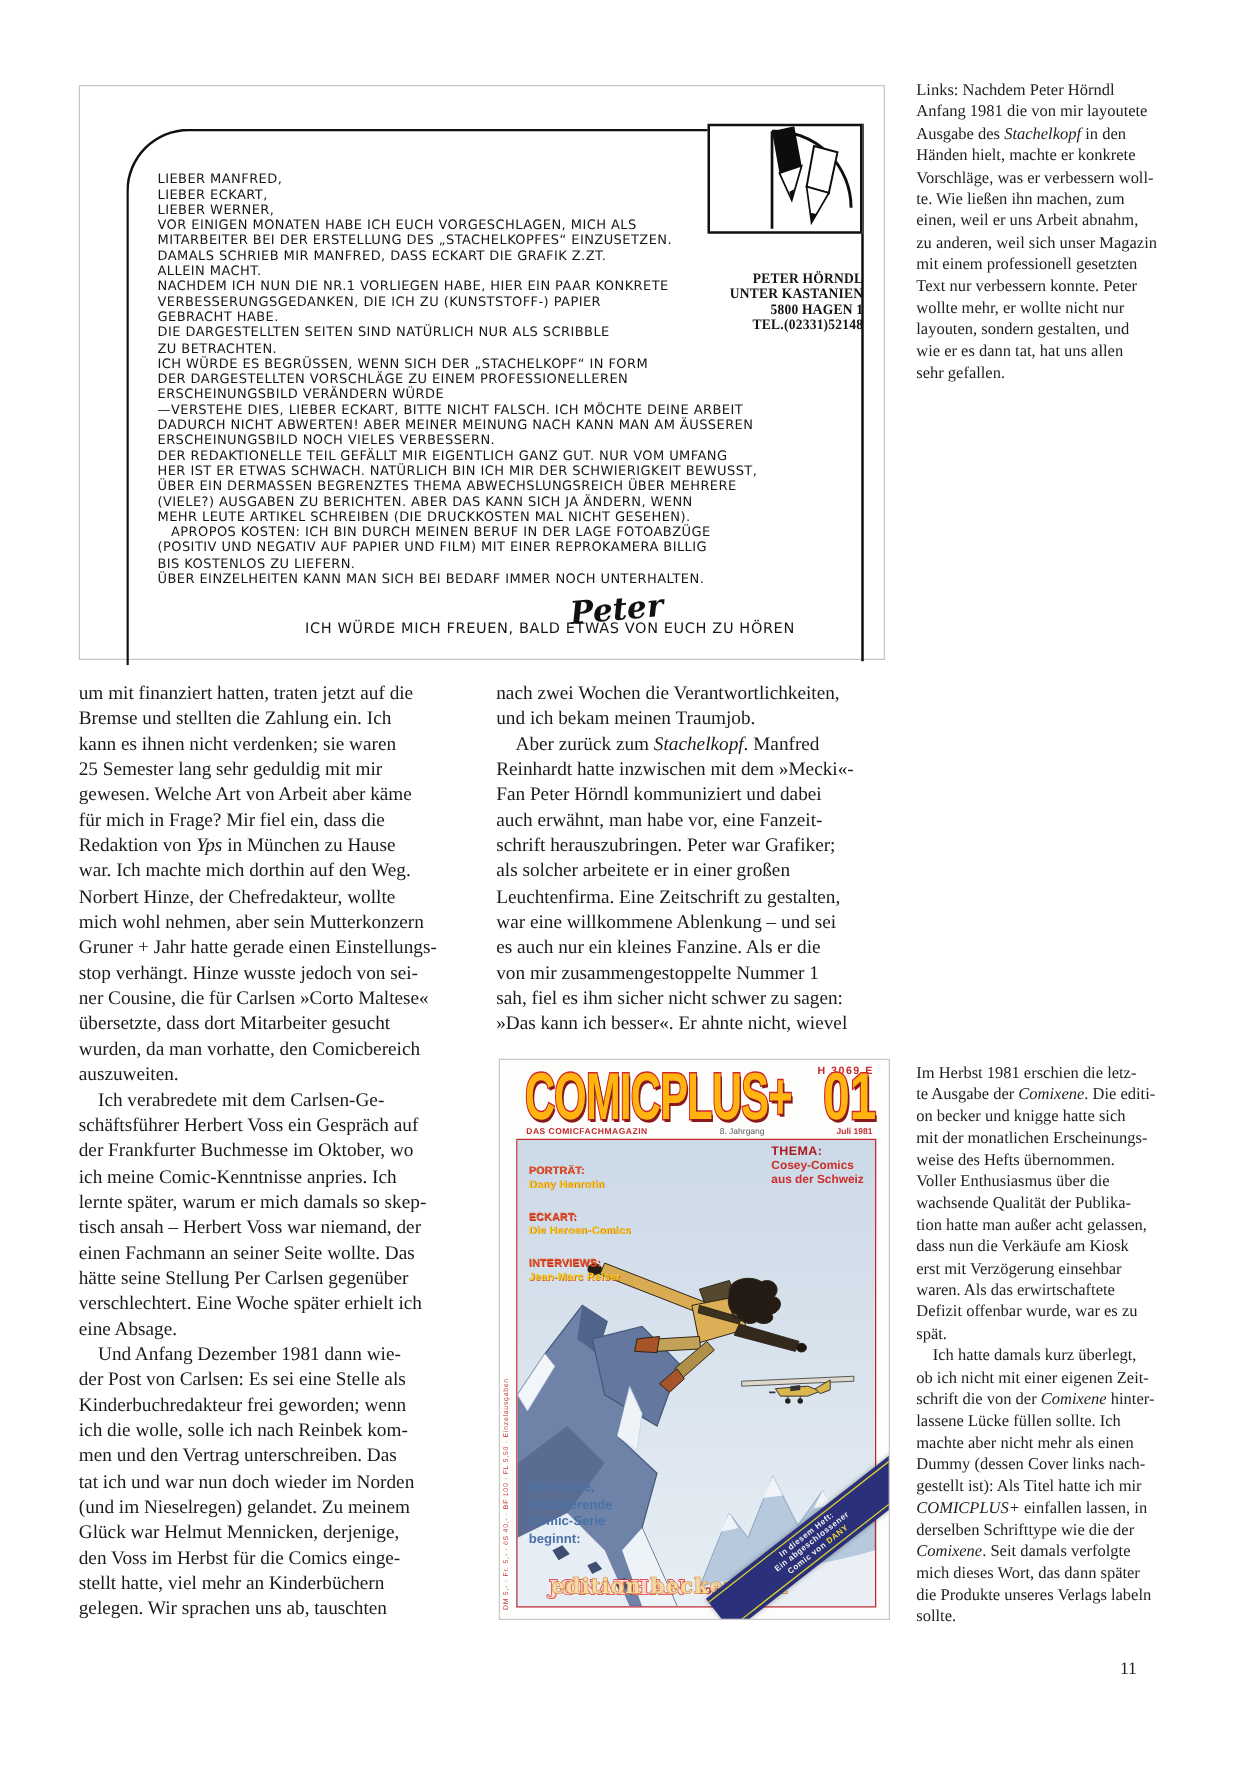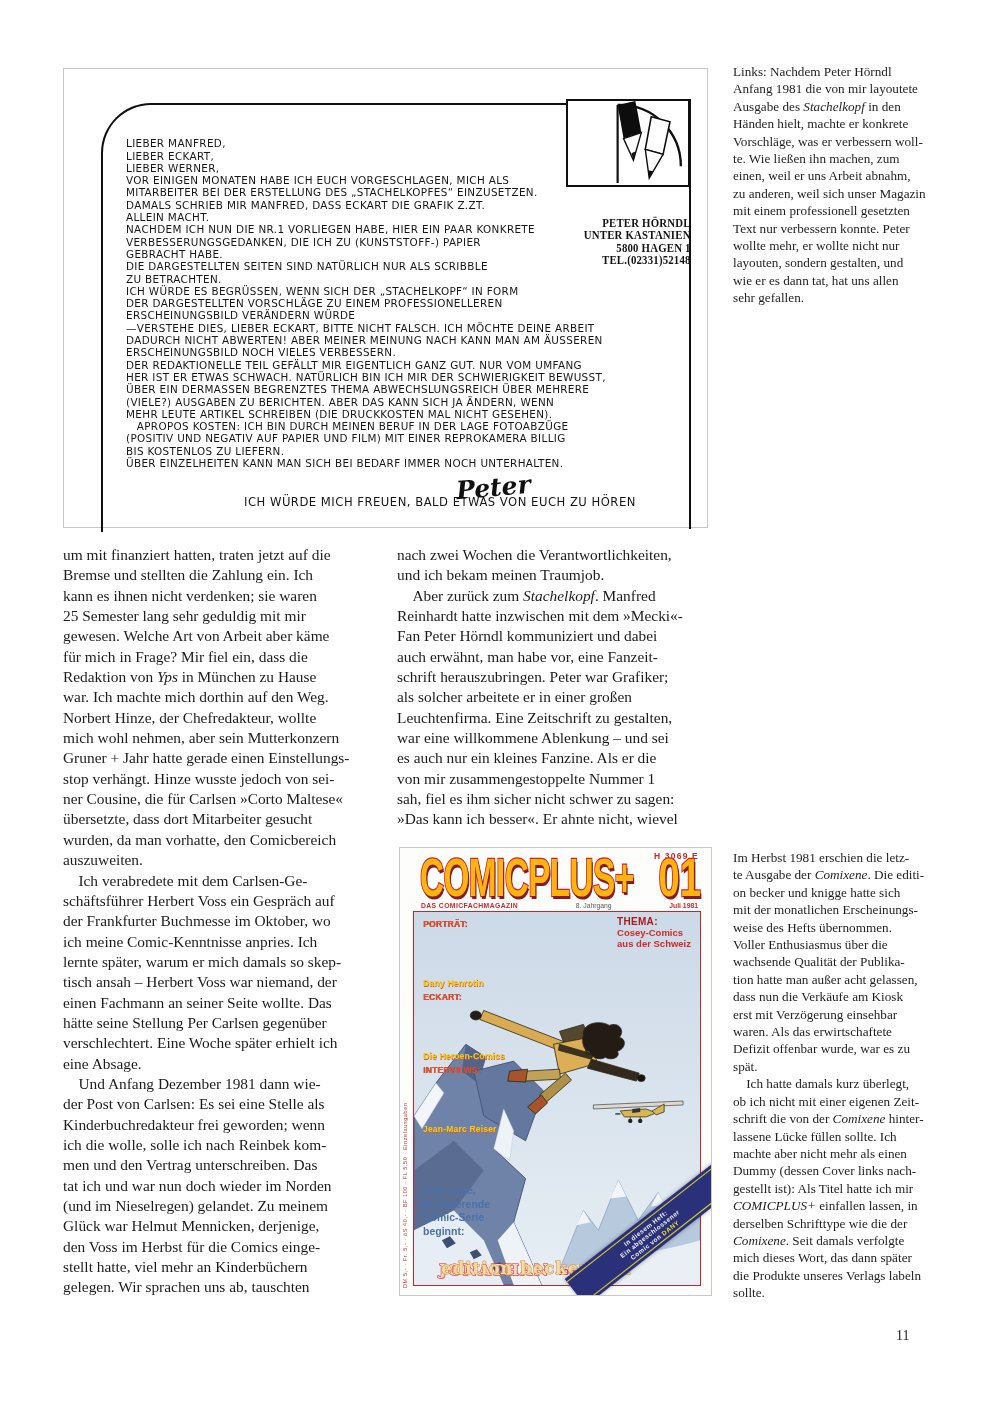--- a/index.html
+++ b/index.html
@@ -59,22 +59,22 @@
          justify-content:space-between;font-family:"Liberation Sans",sans-serif;font-size:6.8px;}
   .cov-meta .m1{color:#c4292e;font-weight:bold;letter-spacing:.4px;}
   .cov-meta .m2{color:#5a5a5a;}
   .cov-meta .m3{color:#c4292e;font-weight:bold;}
   .cov-art{position:absolute;left:13px;top:63px;width:288px;height:375px;
          border:1.6px solid #c2252c;box-sizing:border-box;overflow:hidden;}
   .cov-art svg{position:absolute;left:0;top:0;width:100%;height:100%;display:block;}
   .cov-feats{position:absolute;left:9px;top:4px;filter:blur(.35px);
          font-family:"Liberation Sans",sans-serif;font-weight:bold;font-size:8.5px;
          line-height:11px;letter-spacing:.2px;}
-  .feat-h{color:#e0512c;text-shadow:.4px .4px 0 #c03018;margin-top:3px;}
-  .feat-i{color:#f0cd1e;text-shadow:.5px .5px 0 #d85c20;margin-top:48px;}
+  .feat-h{color:#e0512c;text-shadow:.4px .4px 0 #c03018;margin-top:15px;}
+  .feat-i{color:#f0cd1e;text-shadow:.5px .5px 0 #d85c20;}
   .cov-thema{position:absolute;right:9px;top:4px;text-align:left;filter:blur(.25px);
          font-family:"Liberation Sans",sans-serif;font-weight:bold;}
   .thema-label{font-size:10px;color:#ad181d;letter-spacing:.3px;}
   .thema-text{font-size:9.5px;line-height:11px;color:#cd2c27;white-space:pre-line;}
   .cov-teaser{position:absolute;left:9px;top:272px;font-family:"Liberation Sans",sans-serif;
          font-weight:bold;font-size:10.5px;line-height:13.5px;color:#4a72a8;
          white-space:pre-line;filter:blur(.2px);}
   .cov-series{position:absolute;left:9px;top:348px;display:flex;align-items:baseline;gap:8px;margin-left:16px;}
   .series-title{font-family:"DejaVu Serif",serif;font-weight:bold;font-size:15.5px;
          letter-spacing:1.5px;color:#ffd9c9;-webkit-text-stroke:1.1px #cf2430;

